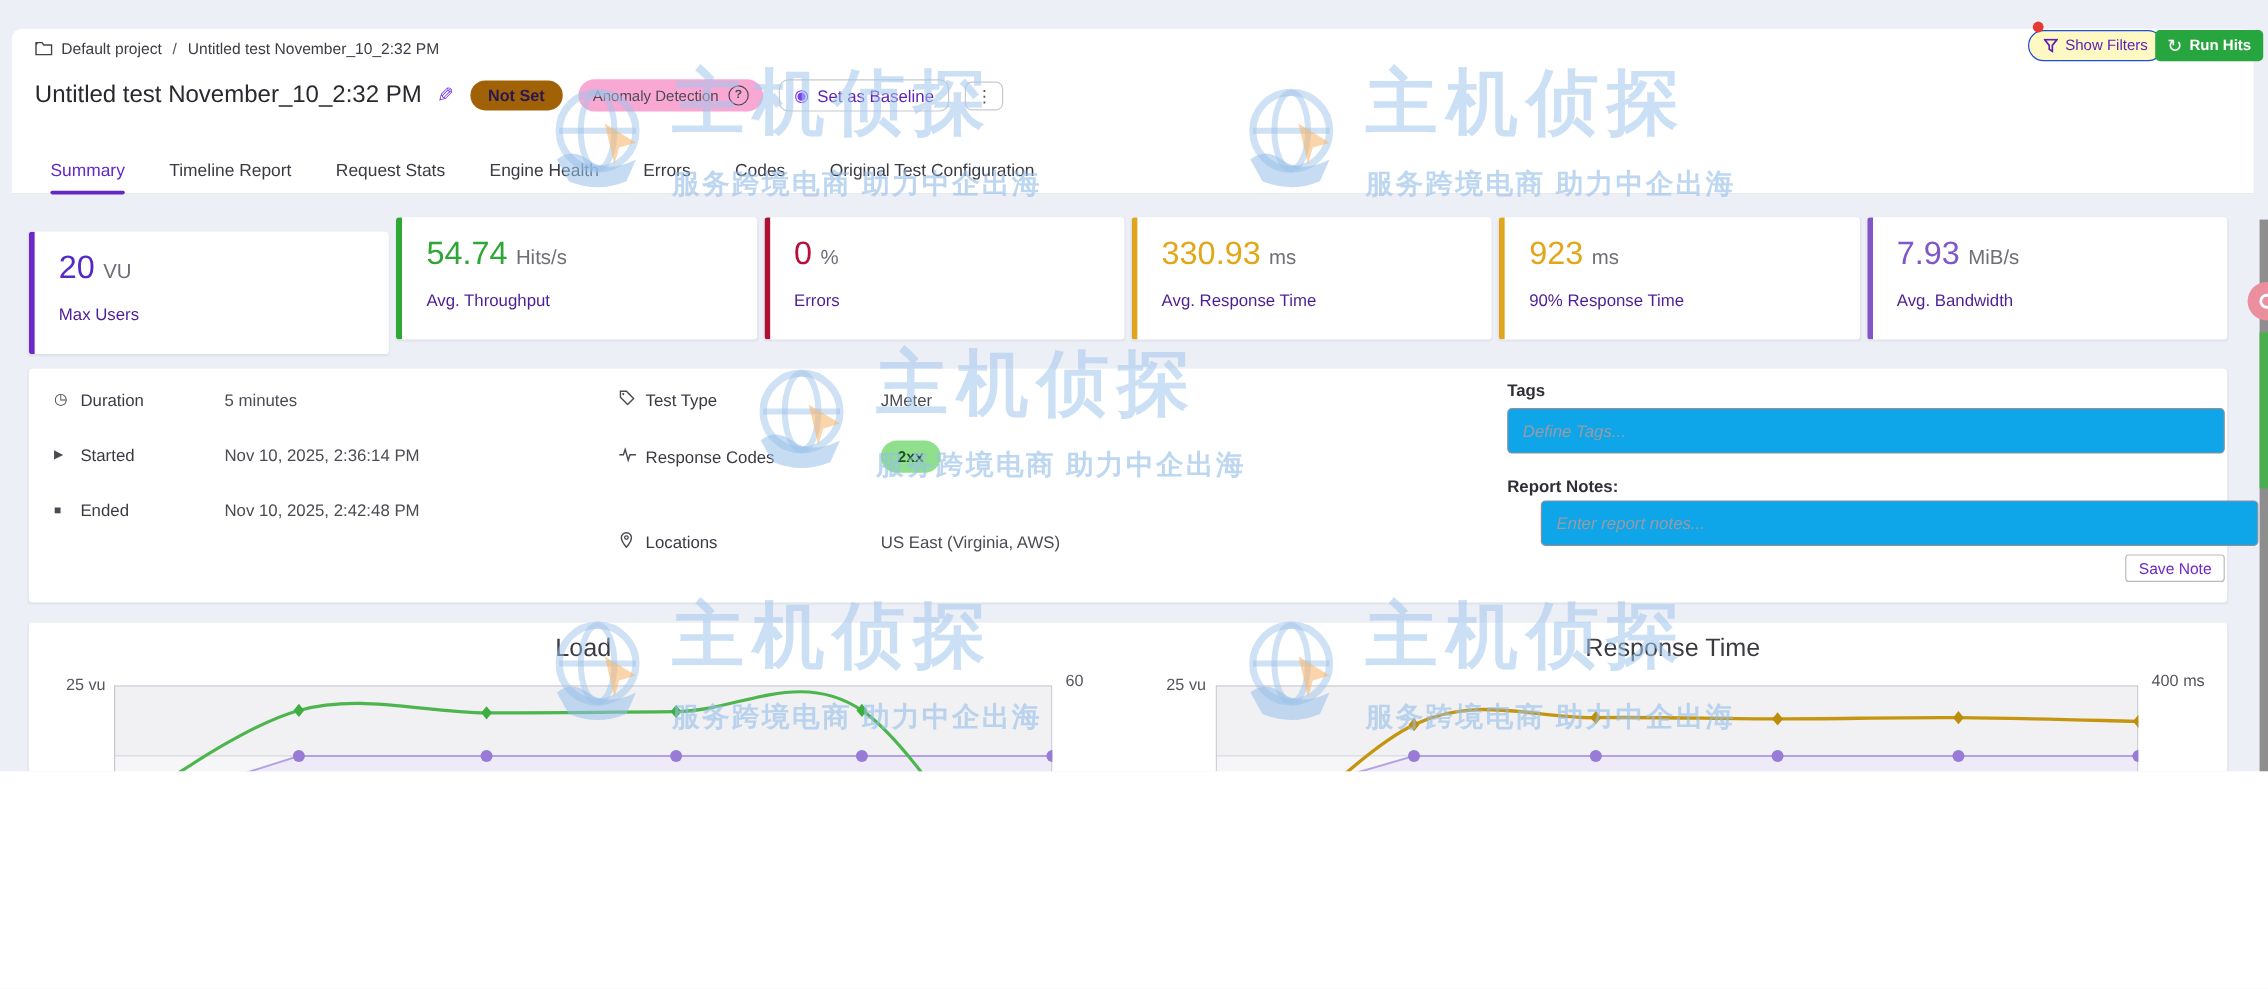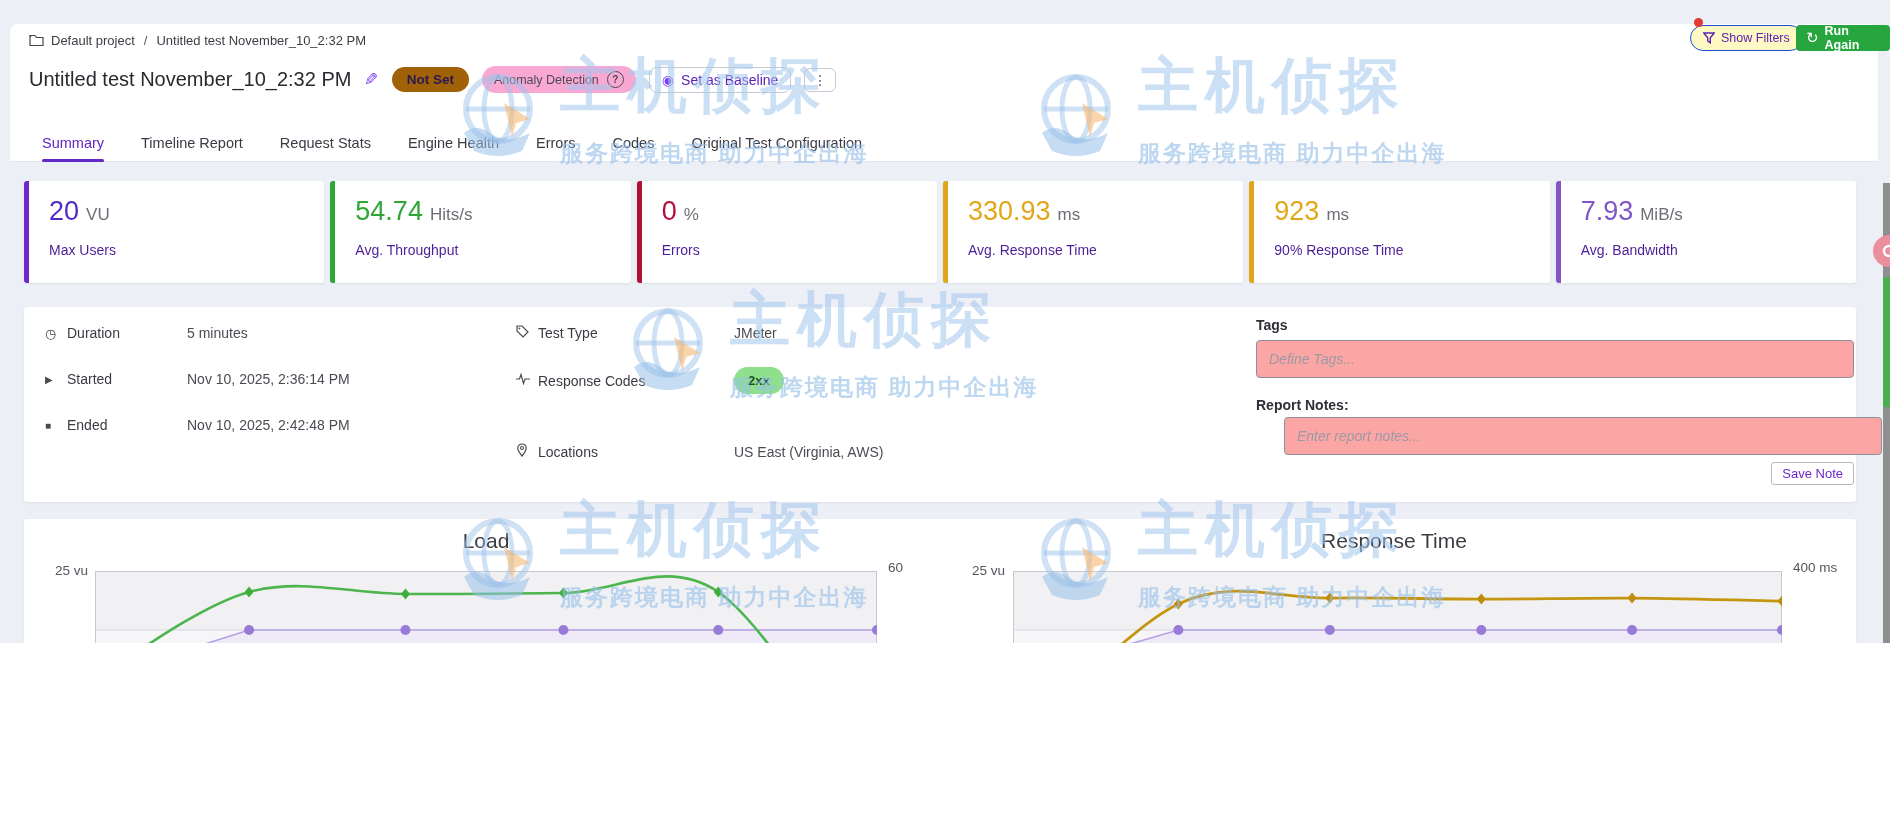--- a/index.html
+++ b/index.html
@@ -38,21 +38,21 @@
   .kpi-label{font-size:14px;color:#4c1d95;margin-top:15px;}
 
   
   .details{position:absolute;left:24px;top:307px;width:1832px;height:195px;background:#fff;border-radius:3px;box-shadow:0 1px 2px rgba(40,40,60,0.08);}
   .drow{position:absolute;display:flex;align-items:center;font-size:14px;color:#3f3f48;}
   .dicon{width:22px;color:#4a4a52;font-size:13px;}
   .dlabel{color:#3a3a43;}
   .dvalue{color:#4b4b54;}
   .code-badge{background:#8fdf8d;color:#1f4d22;font-size:13px;font-weight:600;padding:6px 14px;border-radius:14px;cursor:pointer;}
   .side-label{position:absolute;font-size:14px;font-weight:700;color:#2f2f38;}
-  .side-input{position:absolute;width:598px;height:38px;border:1px solid #8f8f99;border-radius:4px;box-sizing:border-box;font-size:14px;font-style:italic;padding:0 12px;color:#3f3f48;background:#fca5a5;font-family:"Liberation Sans","DejaVu Sans",sans-serif;}
+  .side-input{position:absolute;width:598px;height:38px;border:1px solid #8f8f99;border-radius:4px;box-sizing:border-box;font-size:14px;font-style:italic;padding:0 12px;color:#3f3f48;background:#0ea5e9;font-family:"Liberation Sans","DejaVu Sans",sans-serif;}
   .side-input::placeholder{color:#9a9aa4;}
   .btn-save{position:absolute;background:#fff;border:1px solid #b9b9c2;border-radius:3px;color:#6d28c9;font-size:13px;padding:3px 10px;cursor:pointer;}
 
   
   .charts{position:absolute;left:24px;top:519px;width:1832px;height:305px;background:#fff;border-radius:3px;box-shadow:0 1px 2px rgba(40,40,60,0.08);overflow:hidden;}
   .chart-title{position:absolute;top:10px;font-size:21px;color:#3b3b43;}
   .axis-label{position:absolute;font-size:13.5px;color:#55555e;}
   .plot{position:absolute;top:52px;}
 
   
@@ -112,25 +112,25 @@
     <span style="display:flex;">
       <svg width="12" height="12" viewBox="0 0 12 12">
           <path d="M0.8 1 H11.2 L7.3 5.8 V10.8 L4.7 9 V5.8 Z" fill="none" stroke="#5d21b5" stroke-width="1.4"></path>
         </svg>
     </span>
     <span>Show Filters</span>
   </div>
   <div class="notif-dot"></div>
   <div class="btn-run">
     <span class="run-ic">↻</span>
-    <span>Run Again</span>
+    <span>Run Hits</span>
   </div>
 
   <div class="kpi-row">
-    <div class="kpi" style="border-left-color: rgb(109, 40, 201);">
+    <div class="kpi" style="border-left-color: rgb(109, 40, 201); margin-top: 12px;">
       <div><span class="kpi-value" style="color: rgb(84, 41, 200);">20</span><span class="kpi-unit">VU</span></div>
       <div class="kpi-label">Max Users</div>
     </div>
     <div class="kpi" style="border-left-color: rgb(47, 166, 54);">
       <div><span class="kpi-value" style="color: rgb(47, 166, 54);">54.74</span><span class="kpi-unit">Hits/s</span></div>
       <div class="kpi-label">Avg. Throughput</div>
     </div>
     <div class="kpi" style="border-left-color: rgb(173, 18, 54);">
       <div><span class="kpi-value" style="color: rgb(181, 16, 60);">0</span><span class="kpi-unit">%</span></div>
       <div class="kpi-label">Errors</div>

